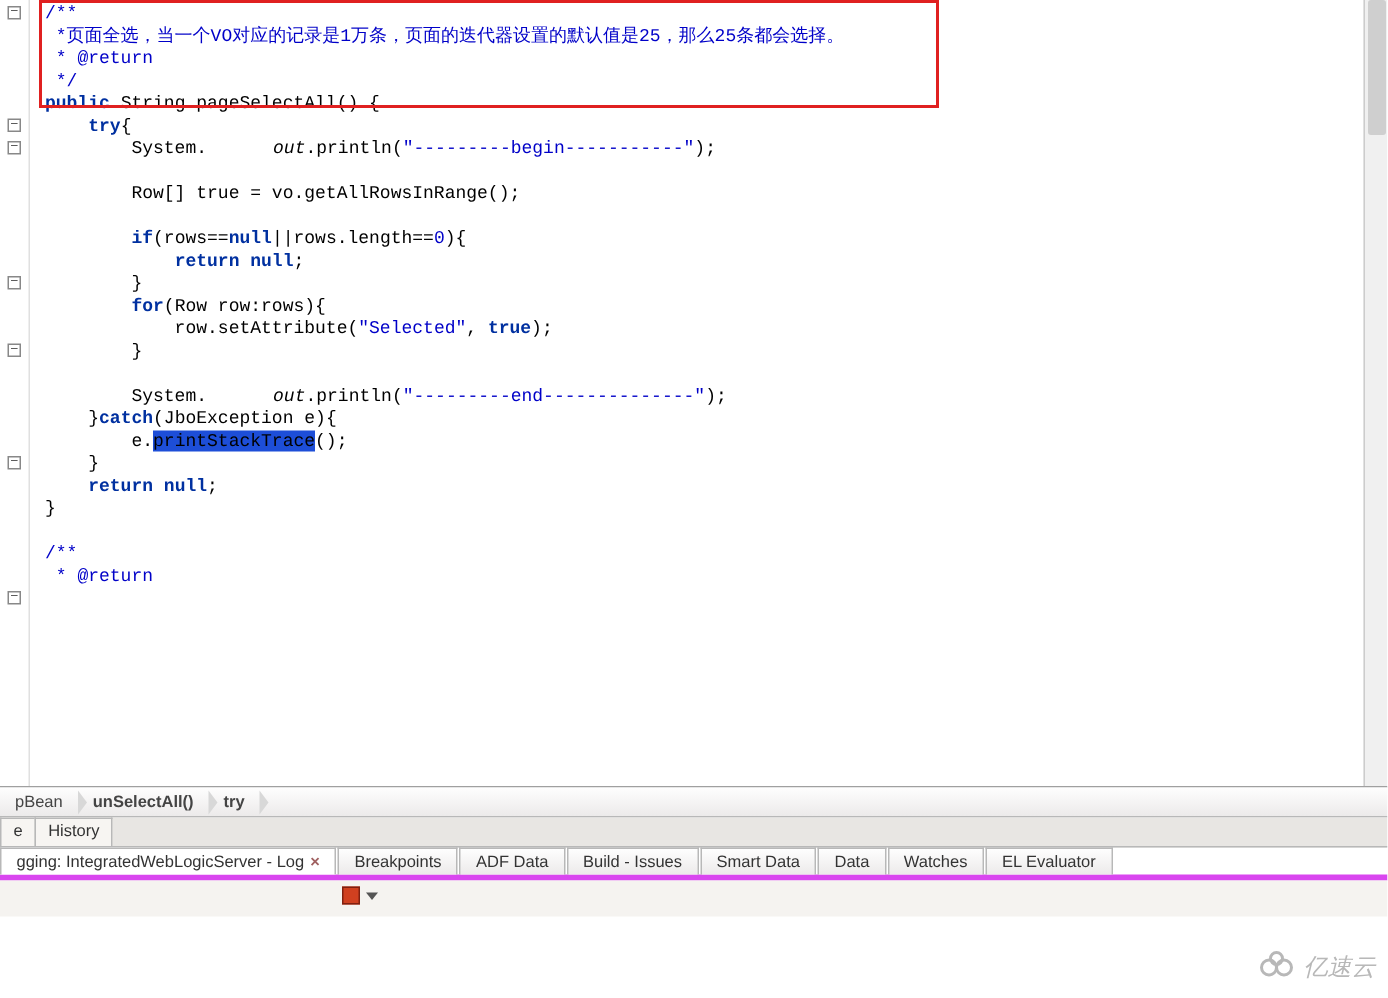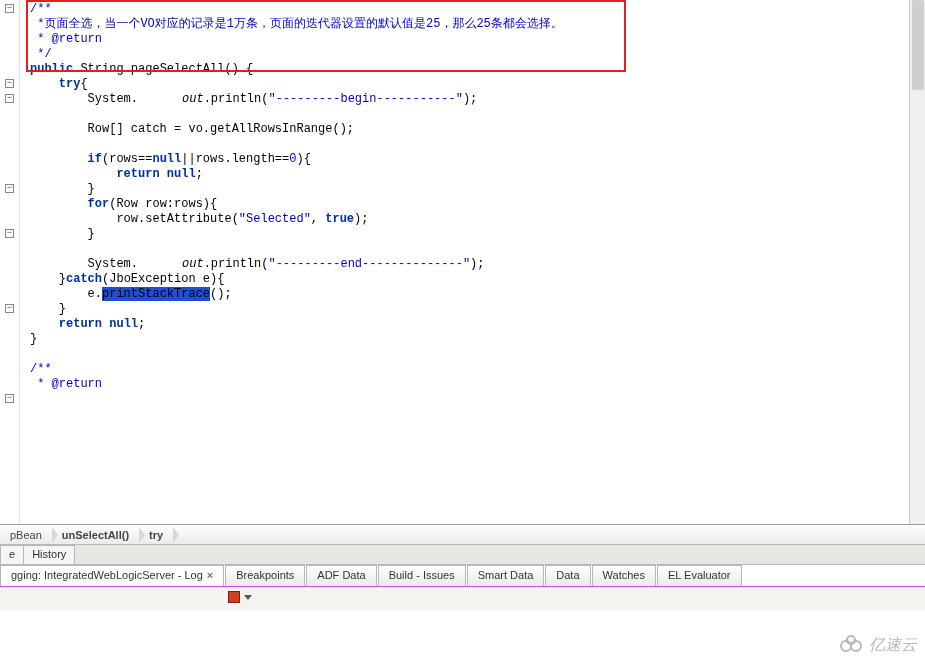--- a/index.html
+++ b/index.html
@@ -127,21 +127,21 @@
       border: 1px solid #b8b8b8;
       border-bottom: none;
       background: #f7f5f2;
       margin-right: -1px;
       cursor: pointer;
       color: #333;
     }
     .bottom-row {
       display: flex;
       height: 22px;
-      border-bottom: 1px solid #d946ef;
+      border-bottom: 4px solid #d946ef;
       font-family: Tahoma, sans-serif;
       font-size: 11px;
     }
     .bottom-tab {
       padding: 3px 10px;
       border: 1px solid #b8b8b8;
       border-bottom: none;
       background: linear-gradient(#fefefe, #eceaea);
       color: #333;
       cursor: pointer;
@@ -232,21 +232,21 @@
 
   <div class="code-pane">
     <div class="code-line"><span class="comment">/**</span></div>
     <div class="code-line"><span class="comment"> *页面全选，当一个VO对应的记录是1万条，页面的迭代器设置的默认值是25，那么25条都会选择。</span></div>
     <div class="code-line"><span class="comment"> * @return</span></div>
     <div class="code-line"><span class="comment"> */</span></div>
     <div class="code-line"><span class="kw-nav">public</span><span> String pageSelectAll() {</span></div>
     <div class="code-line"><span>    </span><span class="kw-nav">try</span><span>{</span></div>
     <div class="code-line"><span>        System.</span><span class="italic">out</span><span>.println(</span><span class="string">"---------begin-----------"</span><span>);</span></div>
     <div class="code-line"><span> </span></div>
-    <div class="code-line"><span>        Row[] catch = vo.getAllRowsInRange();</span></div>
+    <div class="code-line"><span>        Row[] true = vo.getAllRowsInRange();</span></div>
     <div class="code-line"><span> </span></div>
     <div class="code-line"><span>        </span><span class="kw-nav">if</span><span>(rows==</span><span class="kw-nav">null</span><span>||rows.length==</span><span class="literal">0</span><span>){</span></div>
     <div class="code-line"><span>            </span><span class="kw-nav">return</span><span> </span><span class="kw-nav">null</span><span>;</span></div>
     <div class="code-line"><span>        }</span></div>
     <div class="code-line"><span>        </span><span class="kw-nav">for</span><span>(Row row:rows){</span></div>
     <div class="code-line"><span>            row.setAttribute(</span><span class="string">"Selected"</span><span>, </span><span class="kw-nav">true</span><span>);</span></div>
     <div class="code-line"><span>        }</span></div>
     <div class="code-line"><span> </span></div>
     <div class="code-line"><span>        System.</span><span class="italic">out</span><span>.println(</span><span class="string">"---------end--------------"</span><span>);</span></div>
     <div class="code-line"><span>    }</span><span class="kw-nav">catch</span><span>(JboException e){</span></div>

